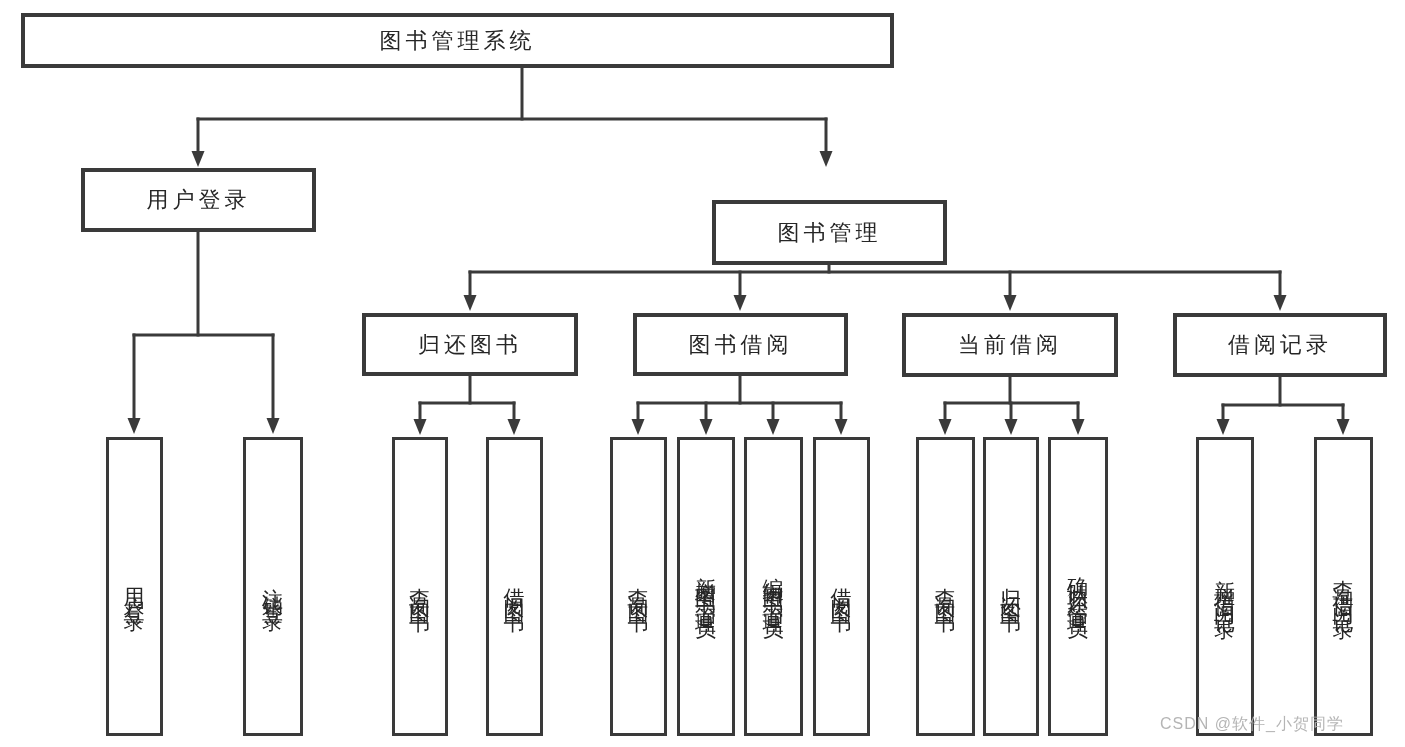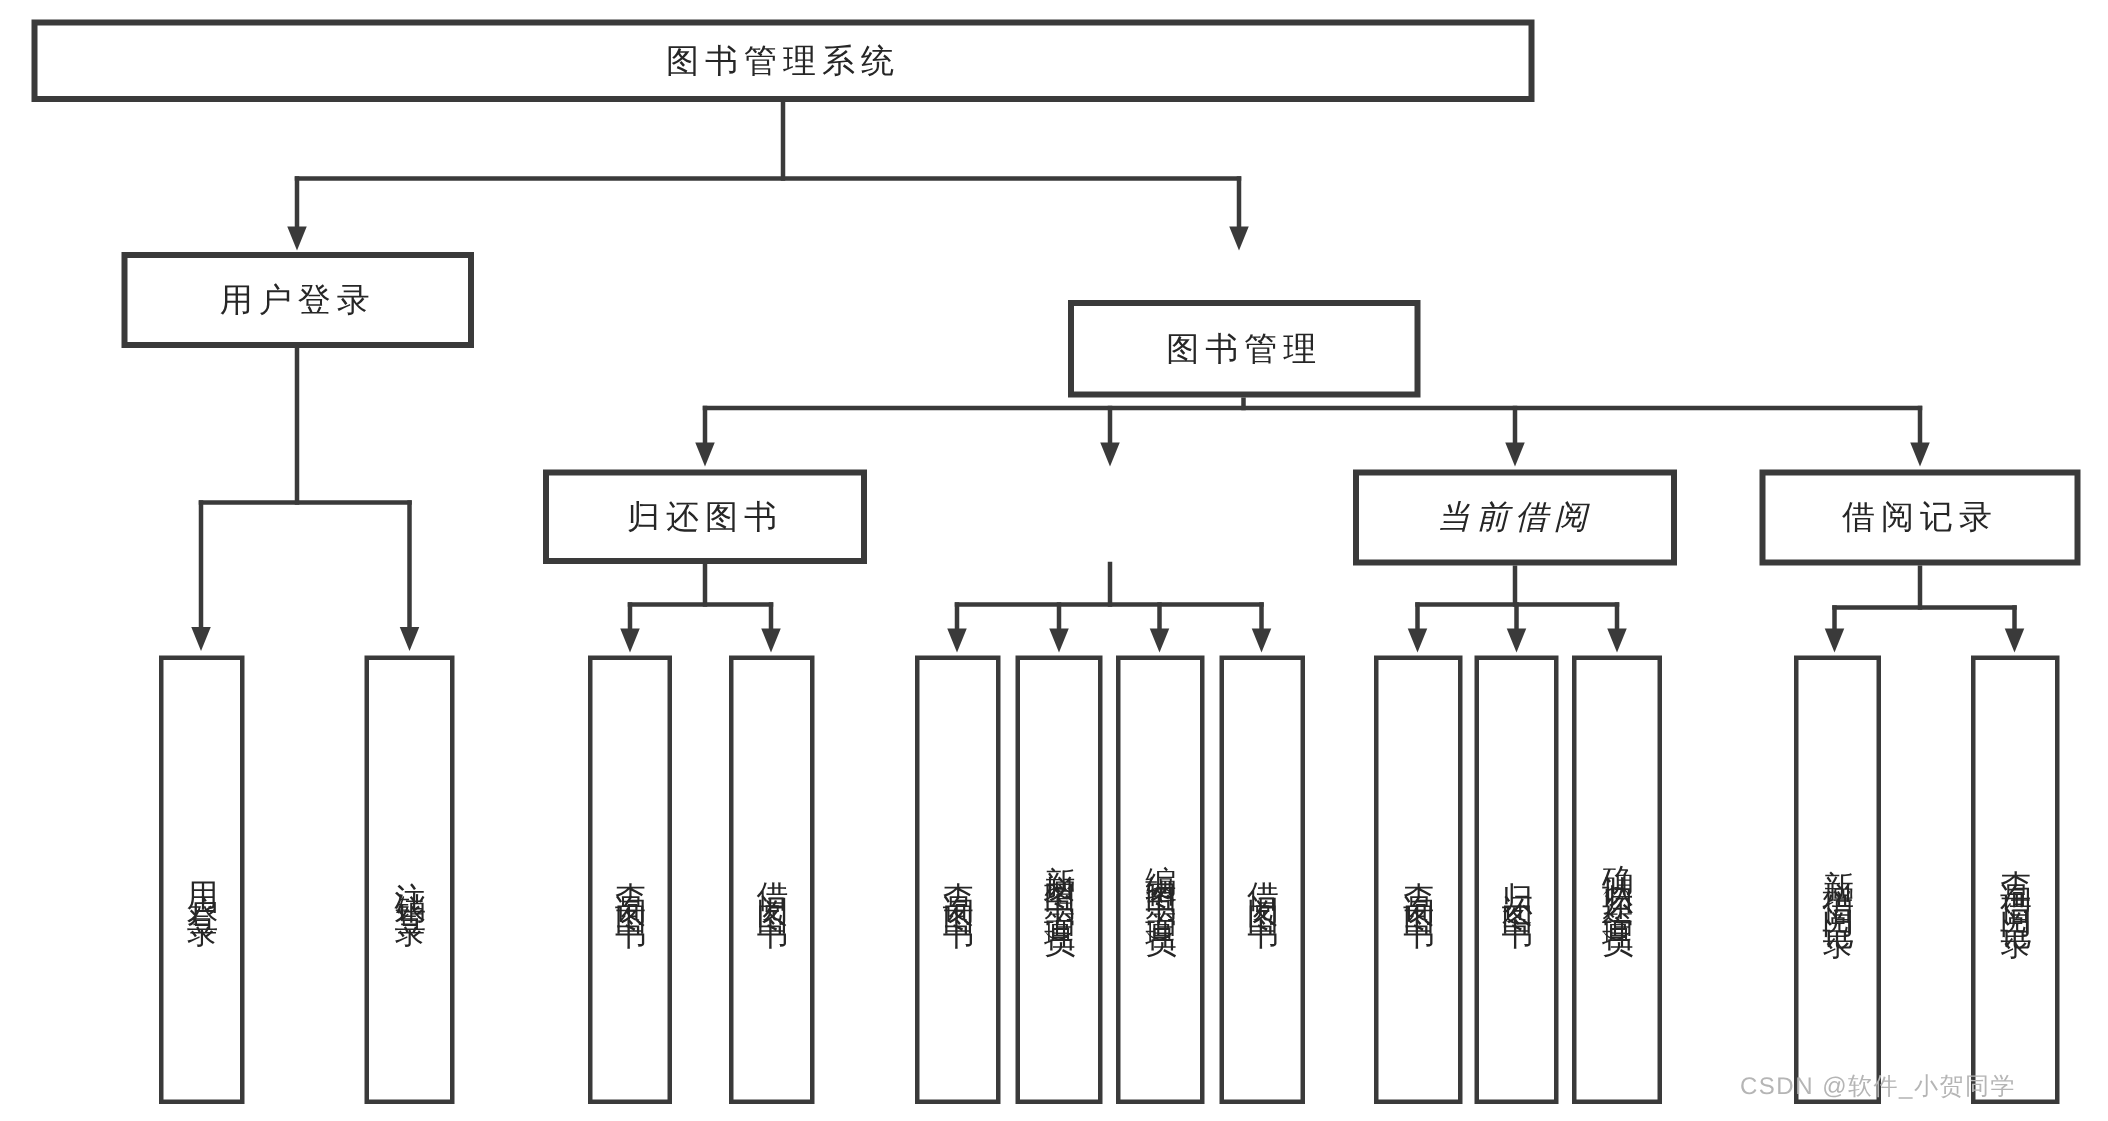--- a/index.html
+++ b/index.html
@@ -131,35 +131,38 @@
       <g>
         <line x1="1223" y1="405" x2="1223" y2="422" stroke="#3a3a3a" stroke-width="3" stroke-linecap="square"></line>
         <polygon points="1216.5,419 1229.5,419 1223,435" fill="#3a3a3a"></polygon>
       </g>
       <g>
         <line x1="1343" y1="405" x2="1343" y2="422" stroke="#3a3a3a" stroke-width="3" stroke-linecap="square"></line>
         <polygon points="1336.5,419 1349.5,419 1343,435" fill="#3a3a3a"></polygon>
       </g>
     </svg>
 
-  <div class="node" id="n-root" style="left:21px;top:13px;width:1002px;height:55px;">
+  <div class="node" id="n-root" style="left:21px;top:13px;width:873px;height:55px;">
     <span>图书管理系统</span>
   </div>
 
   <div class="node" id="n-login" style="left:81px;top:168px;width:235px;height:64px;">
     <span>用户登录</span>
   </div>
   <div class="node" id="n-mgmt" style="left:712px;top:168px;width:235px;height:65px;margin-top:32px;">
     <span>图书管理</span>
   </div>
 
   <div class="node" id="n-rec" style="left:362px;top:313px;width:216px;height:63px;">
     <span>归还图书</span>
   </div>
-  <div class="node" id="n-current" style="left:902px;top:313px;width:216px;height:64px;font-style:italic;">
+  <div class="node" id="n-borrow" style="left:633px;top:313px;width:215px;height:63px;">
+    <span>图书借阅</span>
+  </div>
+  <div class="node" id="n-current" style="left:902px;top:313px;width:216px;height:64px;">
     <span>当前借阅</span>
   </div>
   <div class="node" id="n-records" style="left:1173px;top:313px;width:214px;height:64px;">
     <span>借阅记录</span>
   </div>
 
   <div class="node leaf" style="left:106px;top:437px;width:57px;height:299px;">
     <span class="vtext">用户登录</span>
   </div>
   <div class="node leaf" style="left:243px;top:437px;width:60px;height:299px;">

